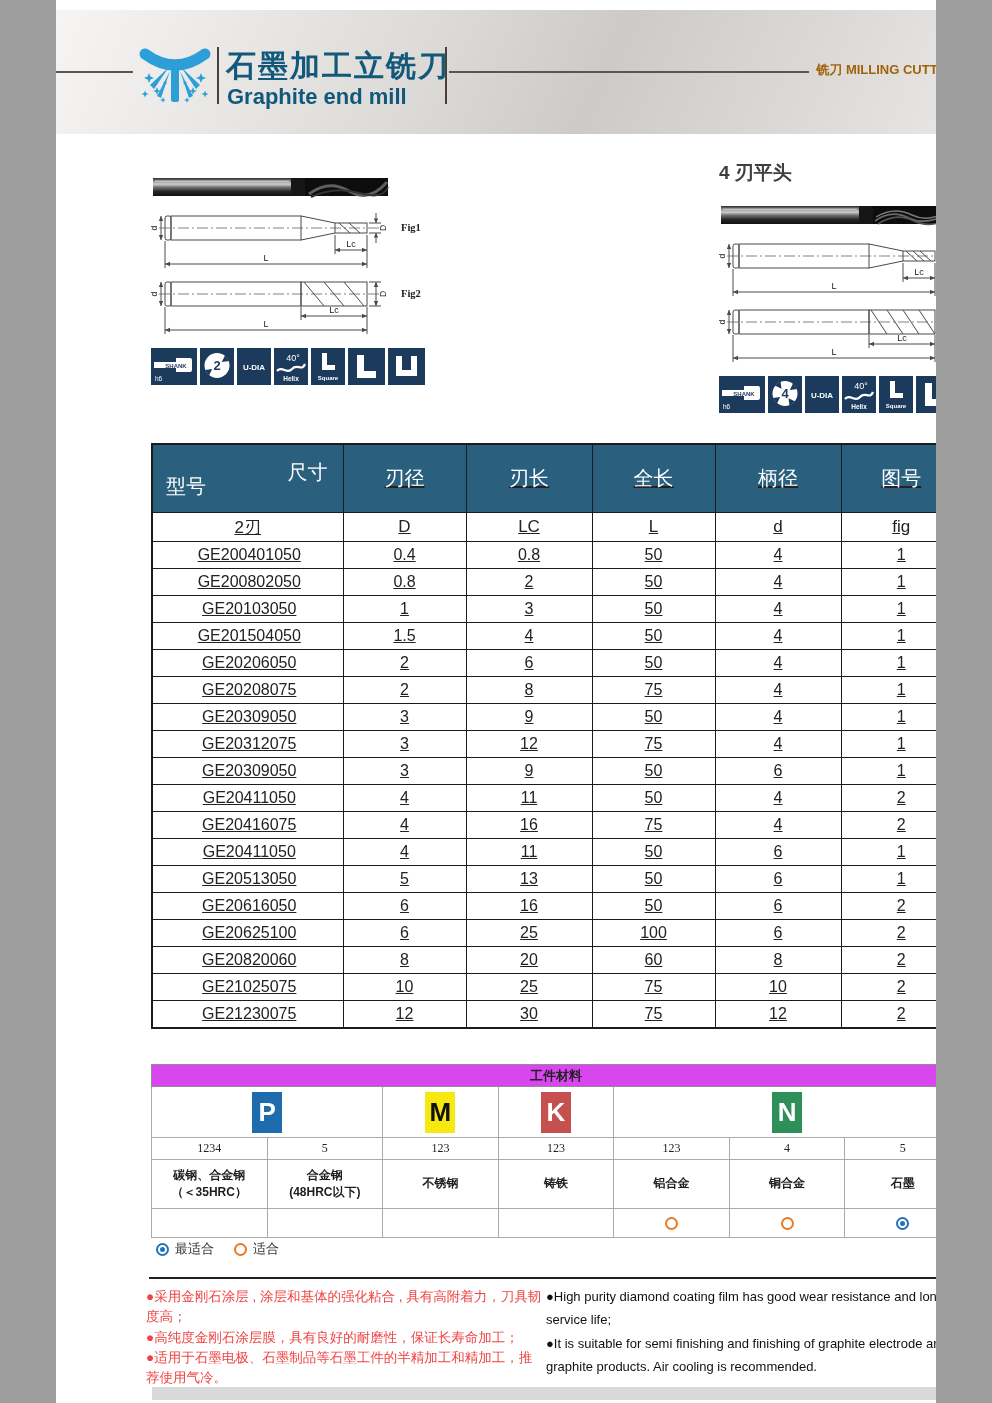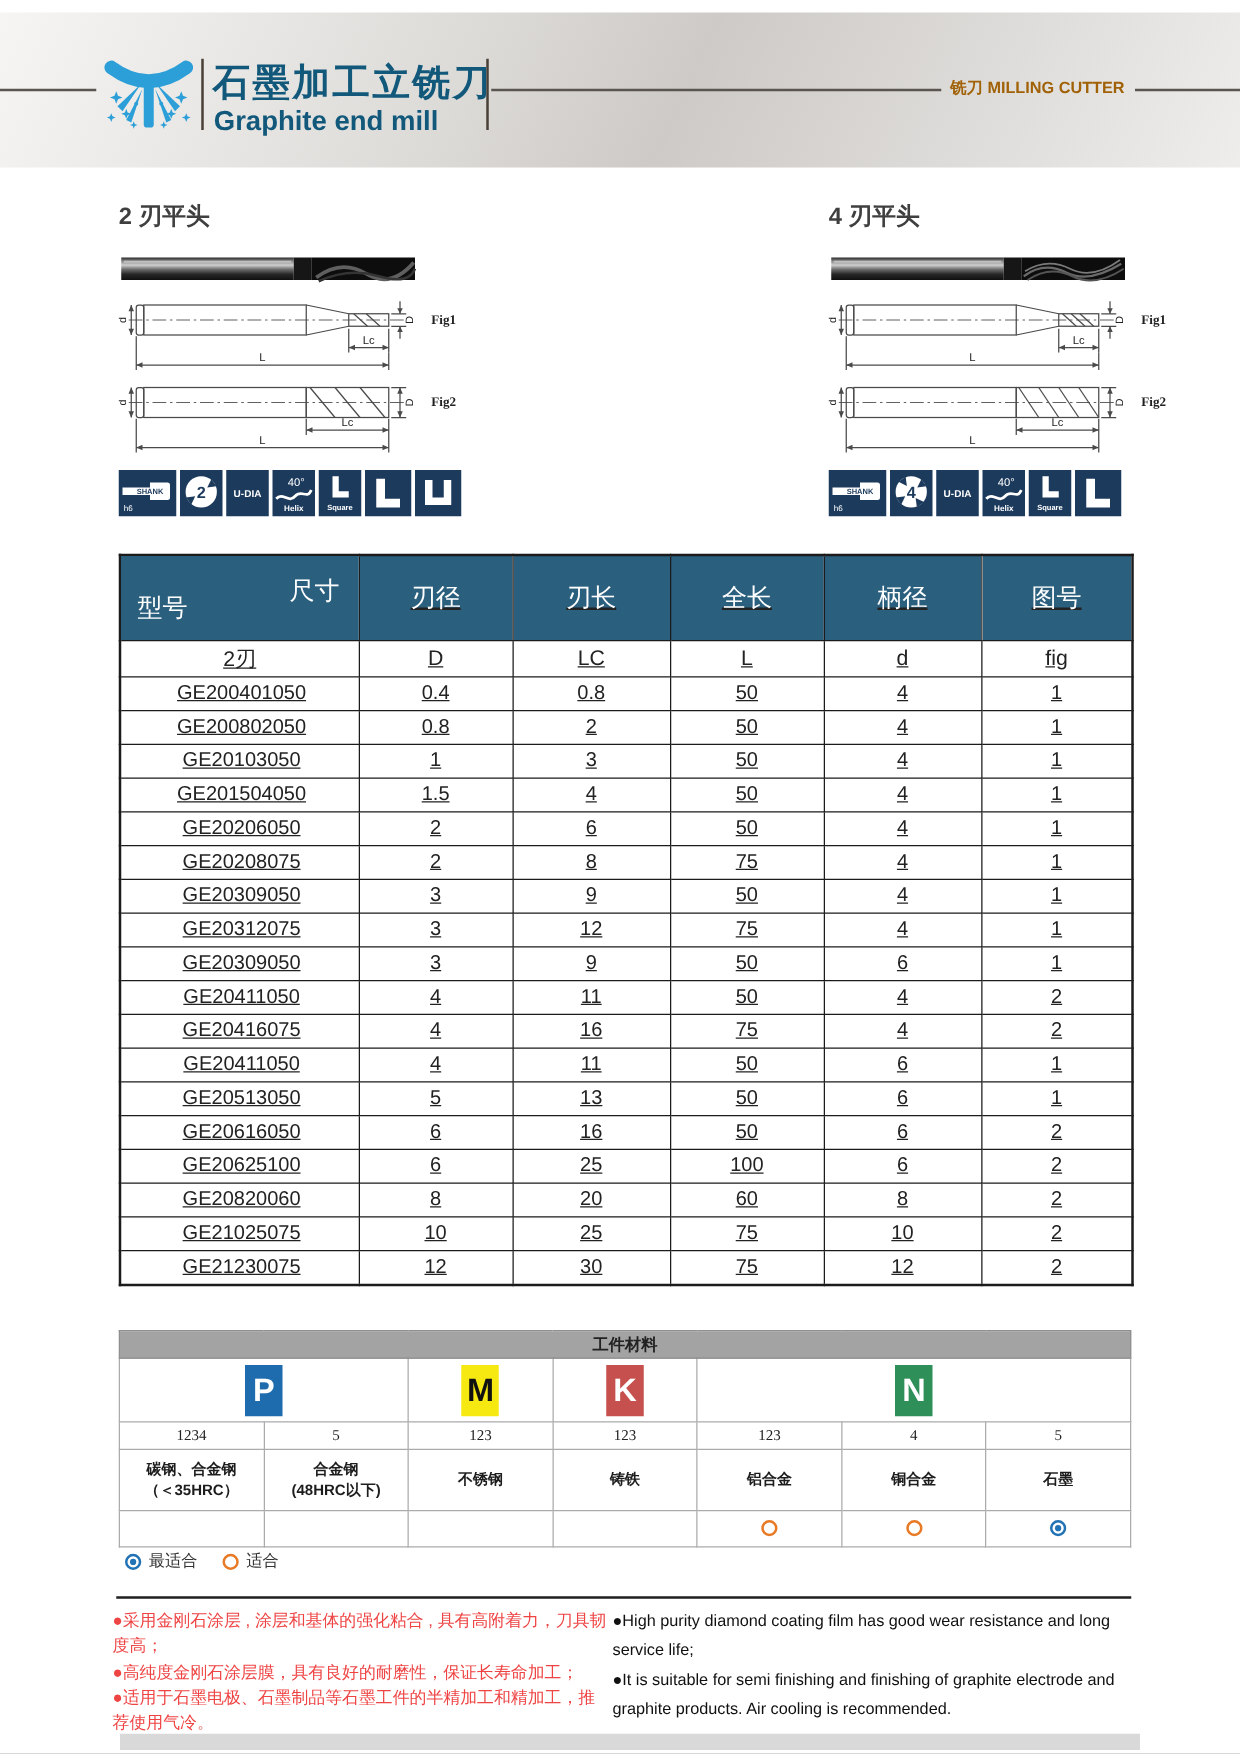--- a/index.html
+++ b/index.html
@@ -1,16 +1,16 @@
 <!DOCTYPE html>
 <html><head>
 <meta charset="utf-8">
 <style>
   html,body{margin:0;padding:0;background:#9e9e9e;}
-  #page{position:relative;width:992px;height:1403px;background:#ffffff;overflow:hidden;
+  #page{position:relative;width:880px;height:1403px;background:#ffffff;overflow:hidden;
         font-family:"Liberation Sans",sans-serif;color:#222;margin:0 auto;}
   
   .band{position:absolute;left:0;top:10px;width:992px;height:124px;
         background:linear-gradient(115deg,#f6f5f3 0%,#dcdad7 38%,#cdcac7 55%,#eeedeb 100%);}
   .hline{position:absolute;top:71px;height:2px;background:#5a554f;}
   .hl-left{left:0;width:77px;}
   .hl-mid{left:393px;width:360px;}
   .hl-right{left:908px;width:84px;}
   .logo{position:absolute;left:78px;top:36px;}
   .vbar{position:absolute;top:47px;width:2px;height:57px;background:#4a4038;}
@@ -38,21 +38,21 @@
      background:linear-gradient(to top right,#2b5f7e calc(50% - 1.2px),#ffffff calc(50% - 1.2px),
                 #ffffff calc(50% + 0.3px),#2b5f7e calc(50% + 0.3px));}
   th.corner .bl{position:absolute;left:13px;bottom:12px;font-weight:500;}
   th.corner .tr{position:absolute;right:15px;top:14px;font-weight:500;}
   #spec tr.sub td{height:28px;font-size:17px;}
   #spec tbody td{height:26px;font-size:16px;}
   #spec td.model{text-align:center;padding-left:3px;}
   
   #mats{position:absolute;left:95px;top:1064px;width:810px;border-collapse:collapse;table-layout:fixed;}
   #mats th,#mats td{border:1px solid #ababab;padding:0;text-align:center;}
-  #mats th.mt-title{background:#a3a3a3;height:21px;font-size:13px;font-weight:bold;
+  #mats th.mt-title{background:#d946ef;height:21px;font-size:13px;font-weight:bold;
                     border:1px solid #8f8f8f;color:#222;}
   #mats td.mt-badge{height:50px;}
   #mats td.mt-num{height:21px;font-size:12px;font-family:"Liberation Serif",serif;}
   #mats td.mt-name{height:48px;font-size:12px;font-weight:bold;line-height:1.45;color:#1d1d1d;}
   #mats td.mt-suit{height:28px;}
   .mletter{display:inline-block;width:30px;height:41px;line-height:41px;
            font-size:26px;font-weight:bold;text-align:center;}
   .ring{display:inline-block;width:9px;height:9px;border-radius:50%;position:relative;vertical-align:middle;}
   .ring.good{border:2px solid #e87a25;}
   .ring.best{border:2px solid #2173b5;}
@@ -98,21 +98,20 @@
     <circle cx="30" cy="47" r="1.6" fill="#2d9fd8"></circle>
       <circle cx="50" cy="47" r="1.6" fill="#2d9fd8"></circle>
   </svg>
   <div class="vbar vb1"></div>
   <div class="vbar vb2"></div>
   <div class="title-cn">石墨加工立铣刀</div>
   <div class="title-en">Graphite end mill</div>
   <div class="cat-label">铣刀 MILLING CUTTER</div>
 
   <div class="section sec-left">
-    <div class="sec-title">2 刃平头</div>
     <div class="photo"><svg width="240" height="38" viewBox="0 0 240 38">
           <defs>
             <linearGradient id="grad0" x1="0" y1="0" x2="0" y2="1">
               <stop offset="0" stop-color="#2b2b2b"></stop>
               <stop offset="0.18" stop-color="#8f8f8f"></stop>
               <stop offset="0.34" stop-color="#cfcfcf"></stop>
               <stop offset="0.52" stop-color="#6f6f6f"></stop>
               <stop offset="0.75" stop-color="#262626"></stop>
               <stop offset="1" stop-color="#101010"></stop>
             </linearGradient>

